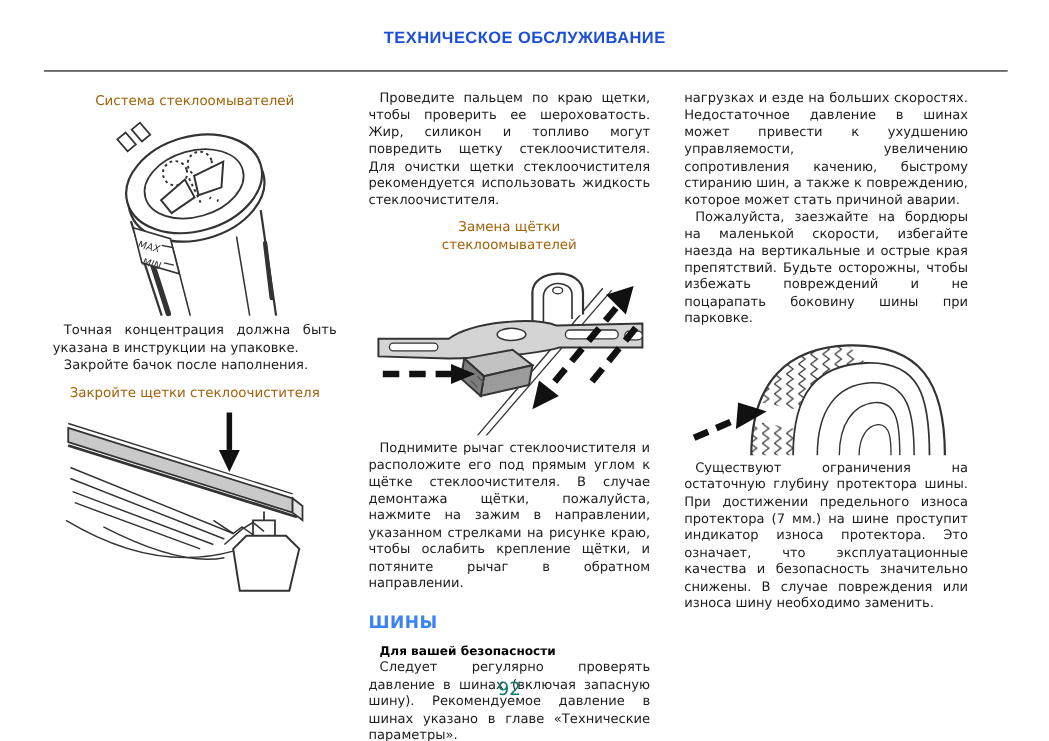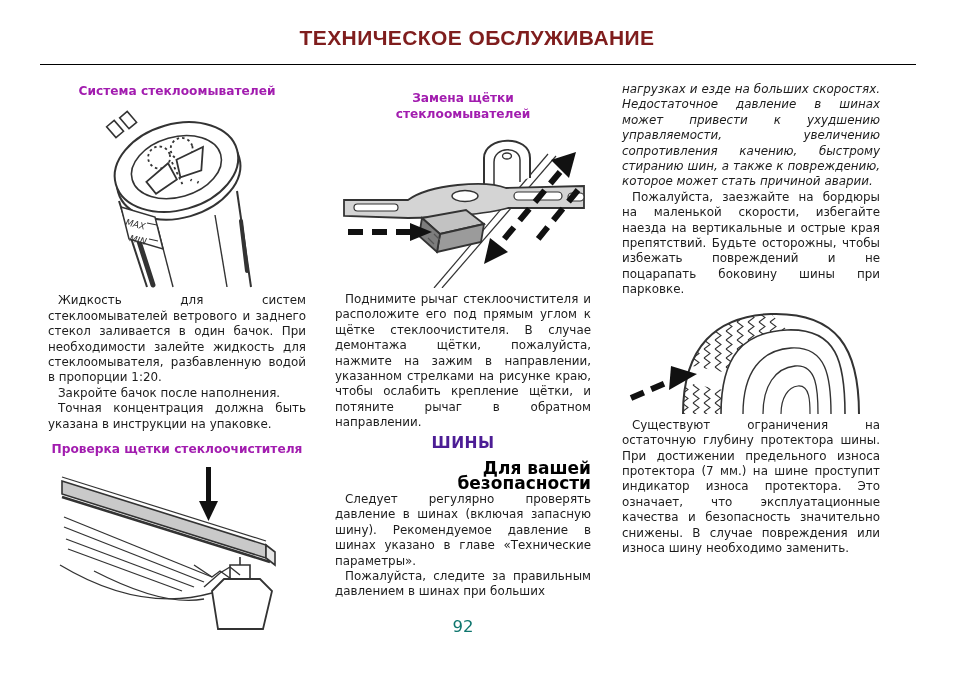--- a/index.html
+++ b/index.html
@@ -1,37 +1,37 @@
 <!DOCTYPE html>
 <html><head>
 <meta charset="utf-8">
 <style>
   html,body{margin:0;padding:0;background:#ffffff;}
   body{width:954px;height:674px;position:relative;overflow:hidden;
        font-family:"DejaVu Sans",sans-serif;color:#1a1a1a;
        -webkit-font-smoothing:antialiased;}
   .page-title{position:absolute;top:26px;left:0;width:954px;text-align:center;
-       font-family:"Liberation Sans",sans-serif;font-weight:bold;font-size:21px;
-       letter-spacing:.4px;color:#7f1d1d;}
+       font-family:"Liberation Sans",sans-serif;font-weight:bold;font-size:15px;
+       letter-spacing:.4px;color:#1d4ed8;}
   .title-rule{position:absolute;top:64px;left:40px;width:876px;height:0;
        border-top:1.7px solid #000;}
   .col{position:absolute;top:82px;font-size:11.9px;line-height:15.4px;
        text-align:justify;color:#1c1c1c;}
   .col-left{left:48px;width:258px;}
   .col-mid{left:335px;width:256px;}
   .col-right{left:622px;width:258px;}
   .para{margin:0;text-indent:10px;}
-  .para.no-indent{text-indent:0;font-style:italic;}
-  .h-col{font-weight:bold;text-align:center;text-indent:0;margin:2px 0 4px 0;
-       font-size:12.2px;color:#a21caf;}
+  .para.no-indent{text-indent:0;}
+  .h-col{font-weight:normal;text-align:center;text-indent:0;margin:2px 0 4px 0;
+       font-size:12.2px;color:#a16207;}
   .h-col.narrow{width:170px;margin-left:auto;margin-right:auto;line-height:16px;
        margin-top:8px;margin-bottom:2px;}
-  .h-big{font-weight:bold;text-align:center;font-size:15.5px;margin:5px 0 10px 0;
-       letter-spacing:.4px;color:#4c1d95;}
-  .h-sub{font-weight:bold;text-align:right;text-indent:10px;margin:0;font-size:17px;
+  .h-big{font-weight:bold;text-align:left;font-size:15.5px;margin:20px 0 10px 0;
+       letter-spacing:.4px;color:#3b82f6;}
+  .h-sub{font-weight:bold;text-align:left;text-indent:10px;margin:0;font-size:11px;
        color:#000;}
   .fig{display:block;margin:4px auto;}
   .page-number{position:absolute;left:335px;width:256px;top:617px;text-align:center;
        font-size:16.5px;color:#0f766e;}
 </style>
 </head>
 <body>
 
 <div class="page-title">ТЕХНИЧЕСКОЕ ОБСЛУЖИВАНИЕ</div>
 <div class="title-rule"></div>
@@ -64,25 +64,24 @@
       <path d="M150,118 L156,168" stroke-width="4" stroke-linecap="round"></path>
     </g>
     <g>
       <polygon points="30,104 64,114 72,146 38,136" fill="#ffffff" stroke-width="1.5"></polygon>
       <text x="34" y="122" transform="rotate(13 34 122)" font-size="9" font-style="italic" fill="#333" stroke="none" font-family="DejaVu Sans, sans-serif">MAX</text>
       <text x="38" y="138" transform="rotate(13 38 138)" font-size="9" font-style="italic" fill="#333" stroke="none" font-family="DejaVu Sans, sans-serif">MIN</text>
       <path d="M56,120 L66,122 M58,136 L67,138" stroke-width="1.2"></path>
     </g>
   </svg>
 
-  <p class="para">Жидкость для систем стеклоомывателей ветрового и заднего стекол заливается в один бачок. При необходимости залейте жидкость для стеклоомывателя, разбавленную водой в пропорции 1:20.</p>
+  <p class="para">Точная концентрация должна быть указана в инструкции на упаковке.</p>
   <p class="para">Закройте бачок после наполнения.</p>
-  <p class="para">Точная концентрация должна быть указана в инструкции на упаковке.</p>
 
-  <div class="h-col" style="margin-top:10px;">Проверка щетки стеклоочистителя</div>
+  <div class="h-col" style="margin-top:10px;">Закройте щетки стеклоочистителя</div>
 
   <svg class="fig" width="246" height="192" viewBox="0 0 246 192" fill="none" stroke="#333" stroke-width="1.6">
     <g>
       <path d="M8,16 L212,80" stroke-width="1.2"></path>
       <polygon points="8,20 212,84 212,97 8,33" fill="#c9c9c9"></polygon>
       <path d="M8,36 L216,101" stroke-width="2.6"></path>
       <polygon points="212,84 221,91 221,104 212,97" fill="#e6e6e6"></polygon>
     </g>
     <g stroke-width="1.3">
       <path d="M10,56 L158,116"></path>
@@ -100,20 +99,21 @@
       <path d="M140,104 L158,116 L166,110 L180,120" stroke-width="1.4"></path>
       <path d="M150,126 L166,112 L176,106 L186,114" stroke-width="1.4"></path>
       <polygon points="158,130 170,118 206,118 218,130 209,168 164,168" fill="#ffffff" stroke-width="1.8"></polygon>
       <path d="M176,118 L176,104 L196,104 L196,118" stroke-width="1.6"></path>
       <path d="M186,104 L186,96" stroke-width="1.6"></path>
     </g>
   </svg>
 </div>
 
 <div class="col col-mid">
+  <p class="para">Проведите пальцем по краю щетки, чтобы проверить ее шероховатость. Жир, силикон и топливо могут повредить щетку стеклоочистителя. Для очистки щетки стеклоочистителя рекомендуется использовать жидкость стеклоочистителя.</p>
 
   <div class="h-col narrow">Замена щётки стеклоомывателей</div>
 
   <svg class="fig" width="250" height="162" viewBox="0 0 250 162" fill="none" stroke="#333" stroke-width="1.8">
     <g stroke-width="1.2">
       <path d="M210,28 L96,162"></path>
       <path d="M218,30 L104,162"></path>
     </g>
     <g>
       <path d="M146,62 L146,32 C146,10 192,8 192,32 L192,52" fill="#ffffff" stroke-width="2"></path>

